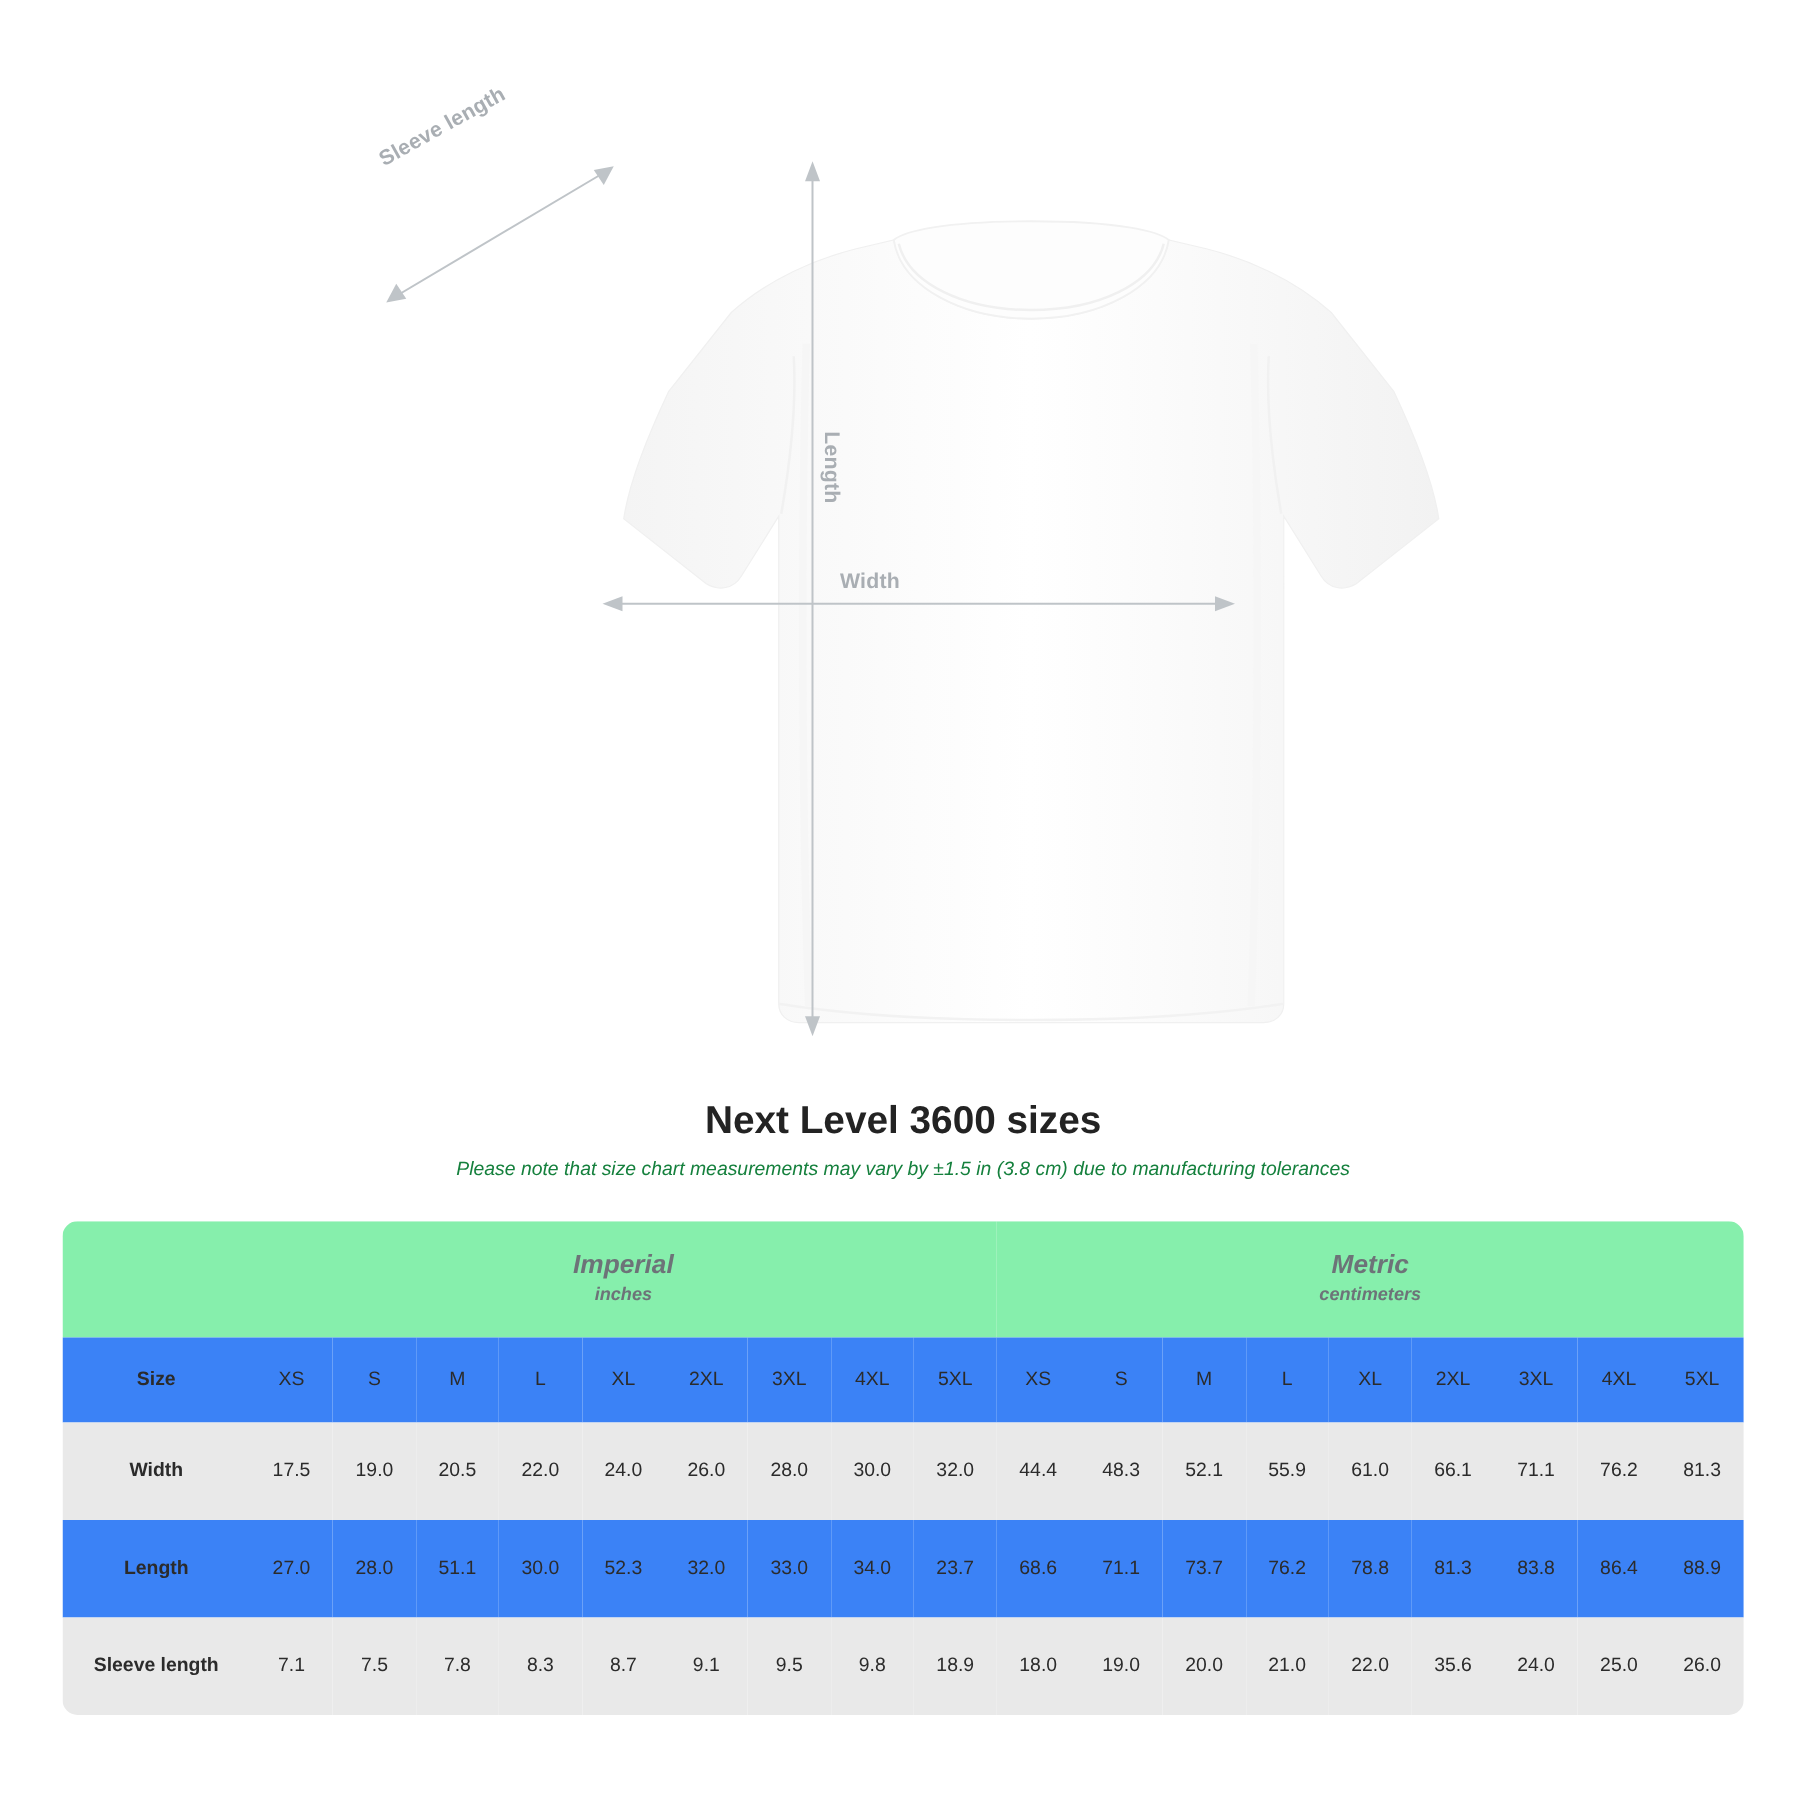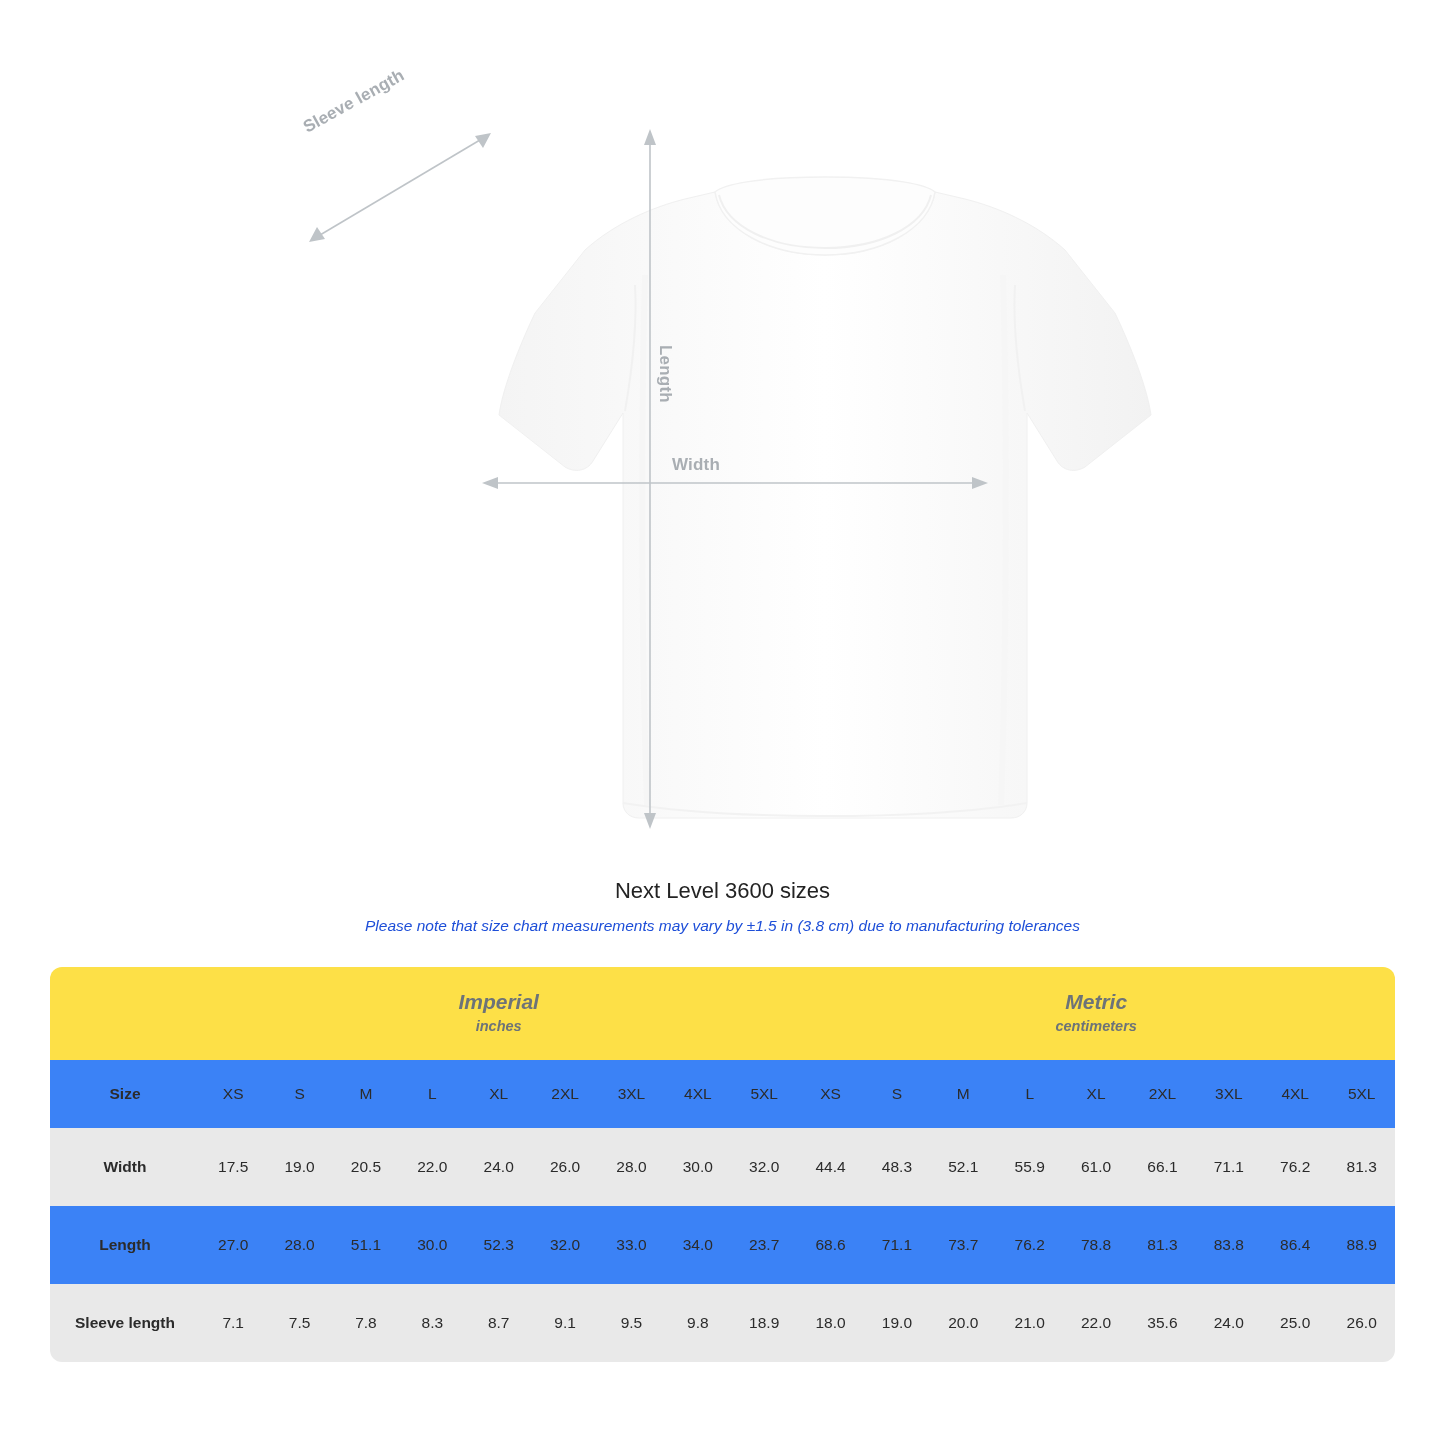--- a/index.html
+++ b/index.html
@@ -59,29 +59,29 @@
     left: 672px;
     top: 455px;
   }
 
   
   .title-block {
     text-align: center;
     margin-top: 18px;
   }
   .chart-title {
-    font-size: 22px;
-    font-weight: normal;
+    font-size: 31px;
+    font-weight: bold;
     color: #232323;
     margin: 0;
   }
   .chart-note {
     font-size: 15.5px;
     font-style: italic;
-    color: #1d4ed8;
+    color: #15803d;
     margin: 13px 0 0 0;
   }
 
   
   .table-wrap {
     margin: 32px 50px 0 50px;
     border-radius: 12px;
     overflow: hidden;
   }
   table.size-table {
@@ -91,21 +91,21 @@
   }
   table.size-table td, table.size-table th {
     text-align: center;
     font-size: 15.5px;
     color: #2b2b2b;
     padding: 0;
     font-weight: normal;
   }
   .unit-head {
     height: 93px;
-    background: #fde047;
+    background: #86efac;
     vertical-align: middle;
   }
   .unit-head .u-name {
     font-size: 21px;
     font-style: italic;
     font-weight: bold;
     color: #6d7378;
     line-height: 1.25;
   }
   .unit-head .u-sub {

